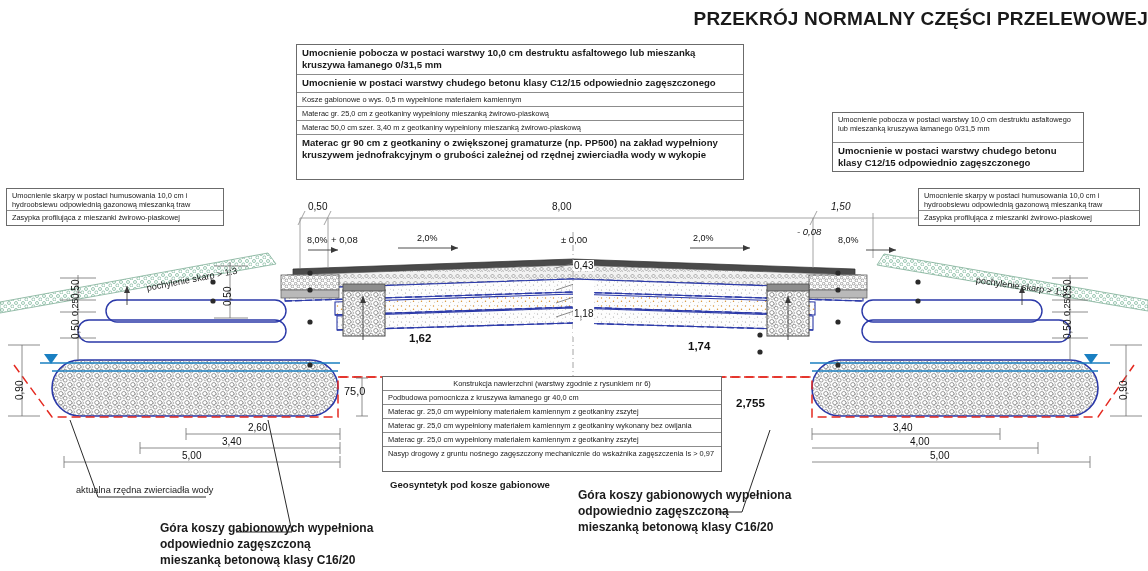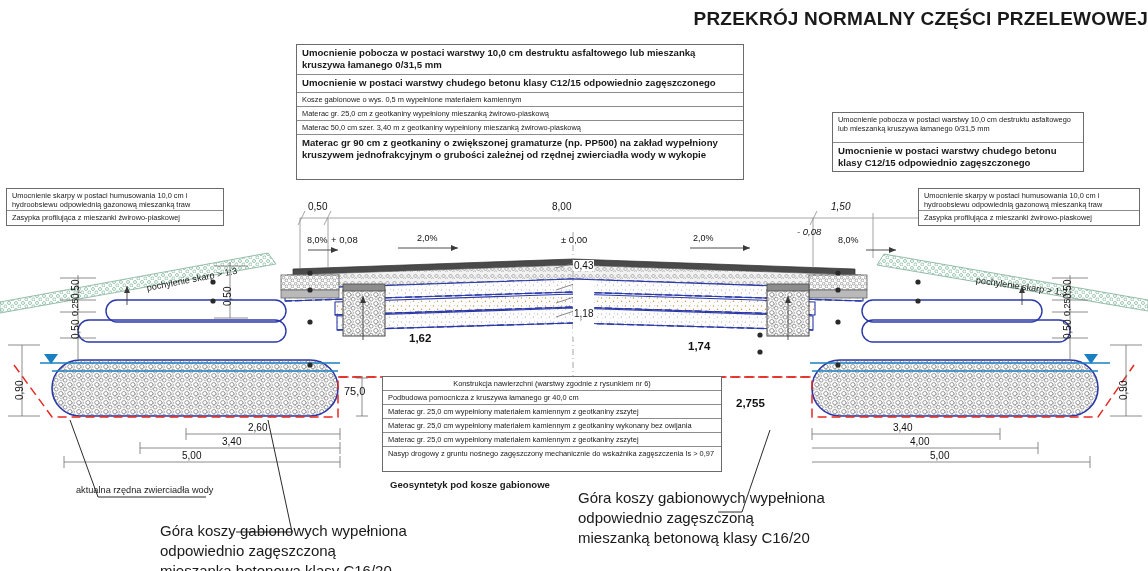--- a/index.html
+++ b/index.html
@@ -13,21 +13,21 @@
   .tbl .row{border-bottom:1px solid #8c8c8c;box-sizing:border-box;padding:2px 5px 3px 5px;line-height:1.22;}
   .tbl .row:last-child{border-bottom:none;}
   .b{font-weight:bold;}
   .f7{font-size:7.4px;}
   .f9{font-size:9.6px;}
   
   .dim{font-size:10px;color:#111;white-space:nowrap;}
   .dimb{font-size:11.5px;font-weight:bold;color:#111;white-space:nowrap;}
   .vrt{transform:rotate(-90deg);transform-origin:left top;}
   .note{font-size:9.2px;line-height:1.3;white-space:nowrap;}
-  .noteb{font-size:15px;font-weight:normal;line-height:1.32;white-space:nowrap;}
+  .noteb{font-size:12px;font-weight:bold;line-height:1.32;white-space:nowrap;}
   svg{position:absolute;left:0;top:0;}
 </style>
 </head>
 <body>
 
 <svg width="1148" height="571">
   <defs>
 
     <pattern id="stone" width="9" height="9" patternUnits="userSpaceOnUse">
       <rect width="9" height="9" fill="#ffffff"></rect>

